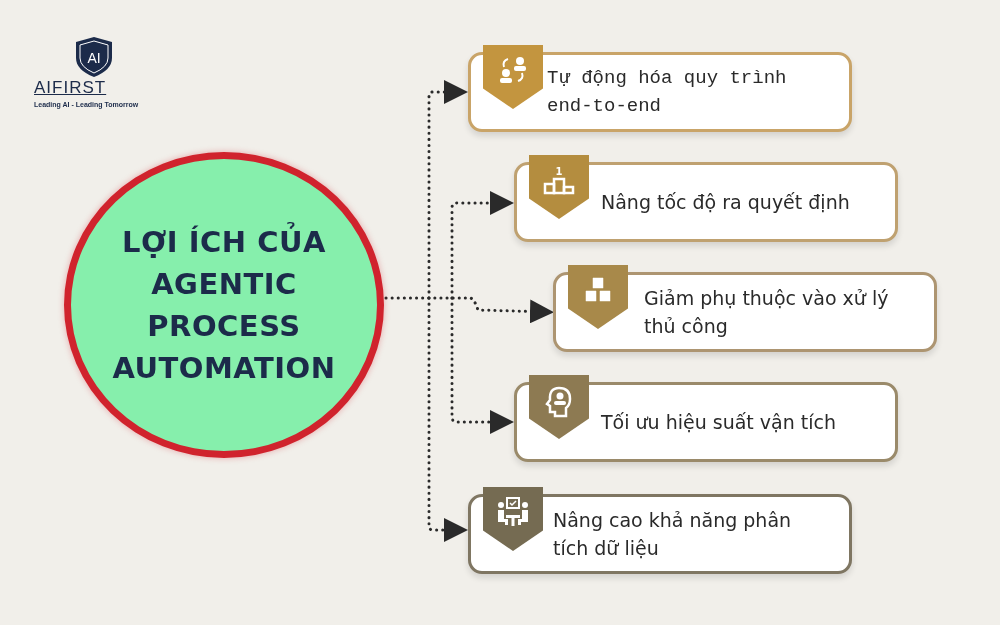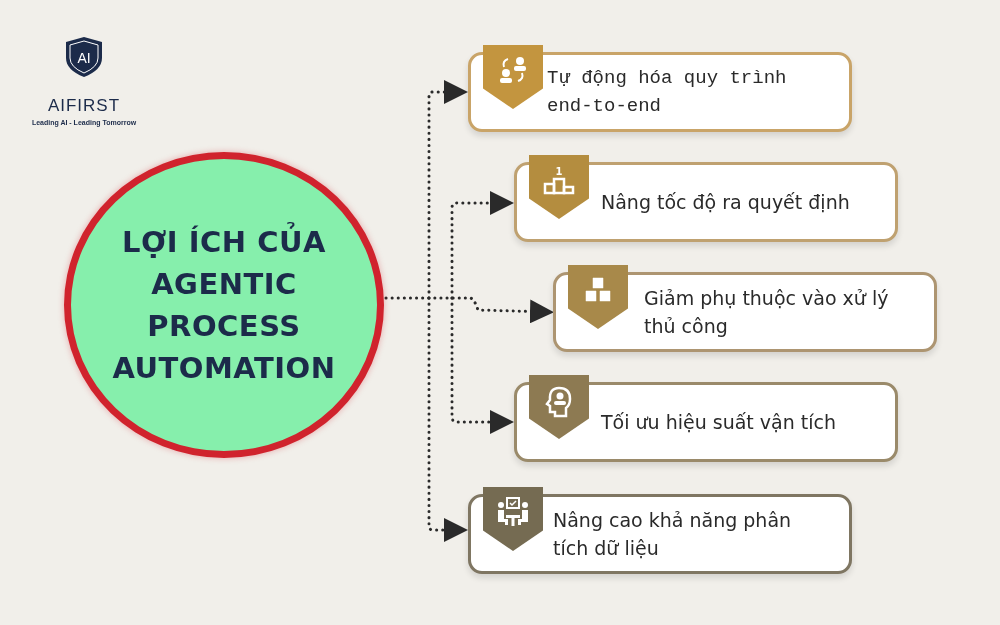--- a/index.html
+++ b/index.html
@@ -1,19 +1,19 @@
 <!DOCTYPE html>
 <html><head>
 <meta charset="utf-8">
 <style>
   html, body { margin:0; padding:0; }
   body { width:1000px; height:625px; background:#f1efea; position:relative; overflow:hidden; font-family:"DejaVu Sans", sans-serif; }
-  .logo { position:absolute; left:24px; top:36px; width:120px; text-align:center; }
+  .logo { position:absolute; left:34px; top:36px; width:120px; }
   .logo svg { display:block; margin:0 auto; }
-  .logo-name { font-family:"Liberation Sans", sans-serif; font-size:17px; color:#1c2b4a; letter-spacing:1px; margin-top:18px; }
+  .logo-name { font-family:"Liberation Sans", sans-serif; font-size:17px; color:#1c2b4a; letter-spacing:1px; margin-top:0;text-decoration:underline; }
   .logo-tag { font-family:"Liberation Sans", sans-serif; font-size:7px; color:#1c2b4a; font-weight:bold; margin-top:3px; }
   .circle { position:absolute; left:64px; top:152px; width:320px; height:306px; border-radius:50%; background:#86efac; border:7px solid #d0232d; box-sizing:border-box; box-shadow:0 0 6px rgba(208,35,45,.35); display:flex; align-items:center; justify-content:center; text-align:center; }
   .circle-title { font-family:"DejaVu Sans", sans-serif; font-weight:bold; font-size:29px; line-height:42px; color:#1c2b4a; letter-spacing:.5px; width:240px; }
   svg.lines { position:absolute; left:0; top:0; }
   .card { position:absolute; background:#fff; border:3px solid; border-radius:14px; box-sizing:border-box; box-shadow:0 4px 6px rgba(0,0,0,.12); display:flex; align-items:center; }
   .badge { position:absolute; top:-10px; left:12px; width:60px; height:64px; clip-path:polygon(0 0,100% 0,100% 68%,50% 100%,0 68%); display:flex; align-items:flex-start; justify-content:center; padding-top:10px; box-sizing:border-box; }
   .card-text { font-family:"DejaVu Sans", sans-serif; font-size:19px; color:#2a2a2a; line-height:28px; }
 </style>
 </head>
 <body>

